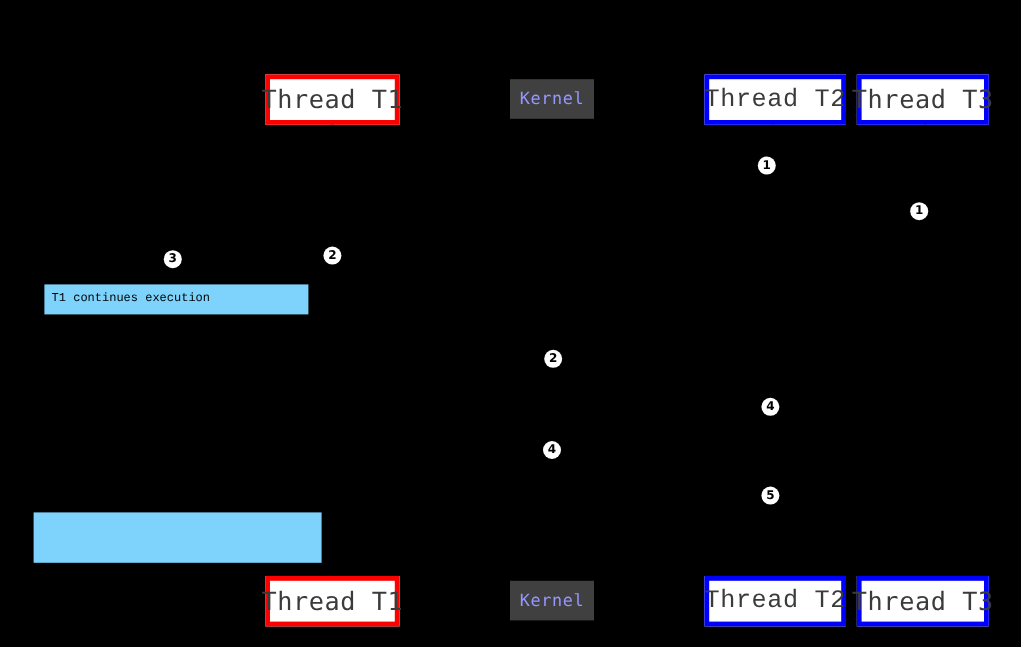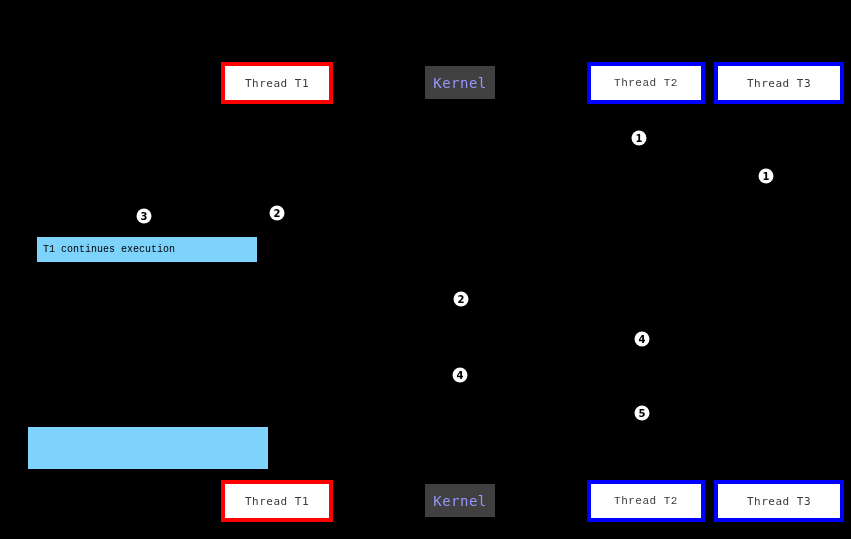--- a/index.html
+++ b/index.html
@@ -8,31 +8,31 @@
     font-family:"DejaVu Sans Mono", monospace; overflow:hidden;
   }
   .title-box {
     position:absolute; left:27px; top:28px;
     background:#ffffff; color:#000000; border:1px solid #000000;
     font-size:15px; font-weight:bold; padding:2px 7px 3px 7px;
     white-space:nowrap;
   }
   .participant {
     position:absolute; background:#ffffff; color:#3b3b3b;
-    font-size:11px; letter-spacing:0.5px;
+    font-size:21px; letter-spacing:0.5px;
     display:flex; align-items:center; justify-content:center;
     box-sizing:border-box; white-space:nowrap;
   }
   .p-red    { border:4px solid #ff0000; }
   .p-bluebd { border:4px solid #0000ff; }
   .p-kernel { background:#404040; color:#9696ff; border:none; font-size:14px; }
   .pos-t1 { left:221px; width:112px; height:42px; }
   .pos-k  { left:425px; width:70px;  height:33px; }
   .pos-t2 { left:587px; width:118px; height:42px;font-family:Liberation Mono, monospace; }
-  .pos-t3 { left:714px; width:130px; height:42px; }
+  .pos-t3 { left:714px; width:110px; height:42px; }
   .row-top.pos-t1, .row-top.pos-t2, .row-top.pos-t3 { top:62px; }
   .row-top.pos-k { top:66px; }
   .row-bottom.pos-t1, .row-bottom.pos-t2, .row-bottom.pos-t3 { top:480px; }
   .row-bottom.pos-k { top:484px; }
   .lifeline {
     position:absolute; top:104px; height:376px; width:2px;
     background:#000000; transform:translateX(-50%);
   }
   .note {
     position:absolute; background:#7dd3fc; color:#000000;

